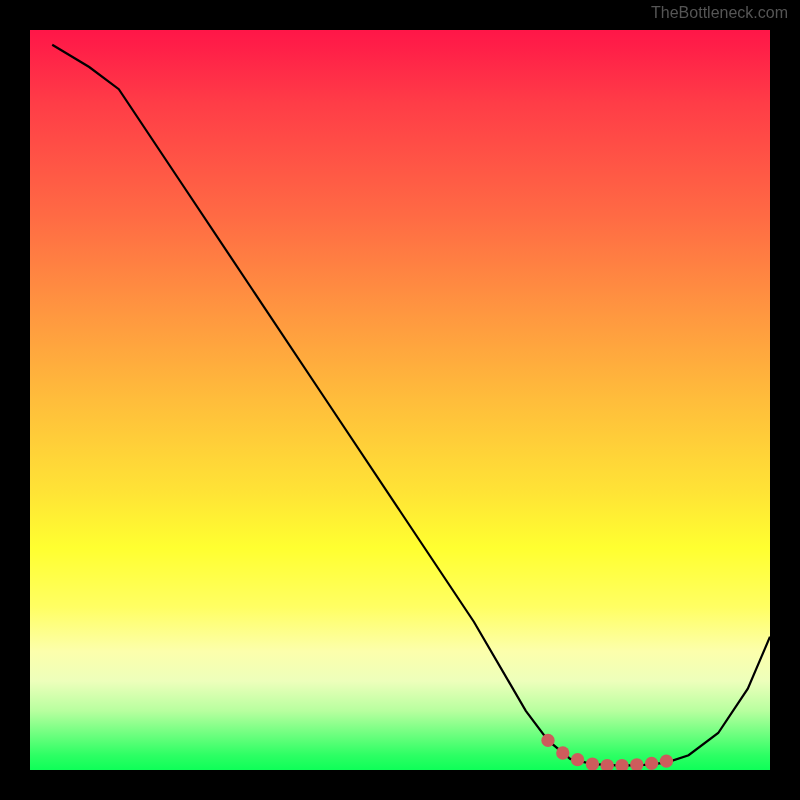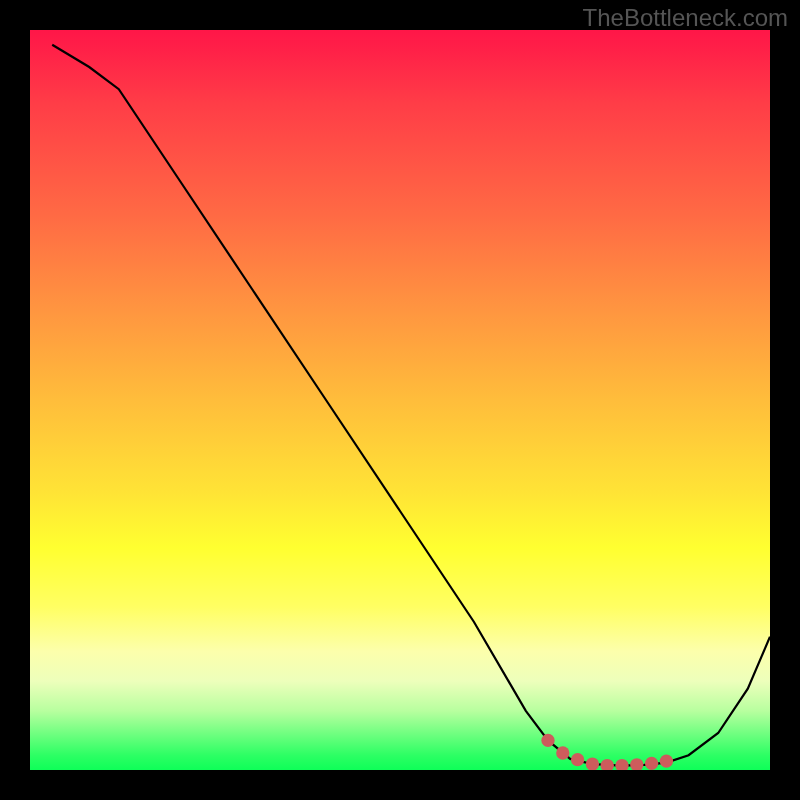--- a/index.html
+++ b/index.html
@@ -15,21 +15,21 @@
     width: 800px;
     height: 800px;
     background: #000;
     position: relative;
   }
   .watermark {
     position: absolute;
     top: 4px;
     right: 12px;
     color: #555;
-    font-size: 24px;
+    font-size: 16px;
     font-weight: 500;
     z-index: 30;
   }
   .plot {
     position: absolute;
     left: 30px;
     top: 30px;
     width: 740px;
     height: 740px;
   }

